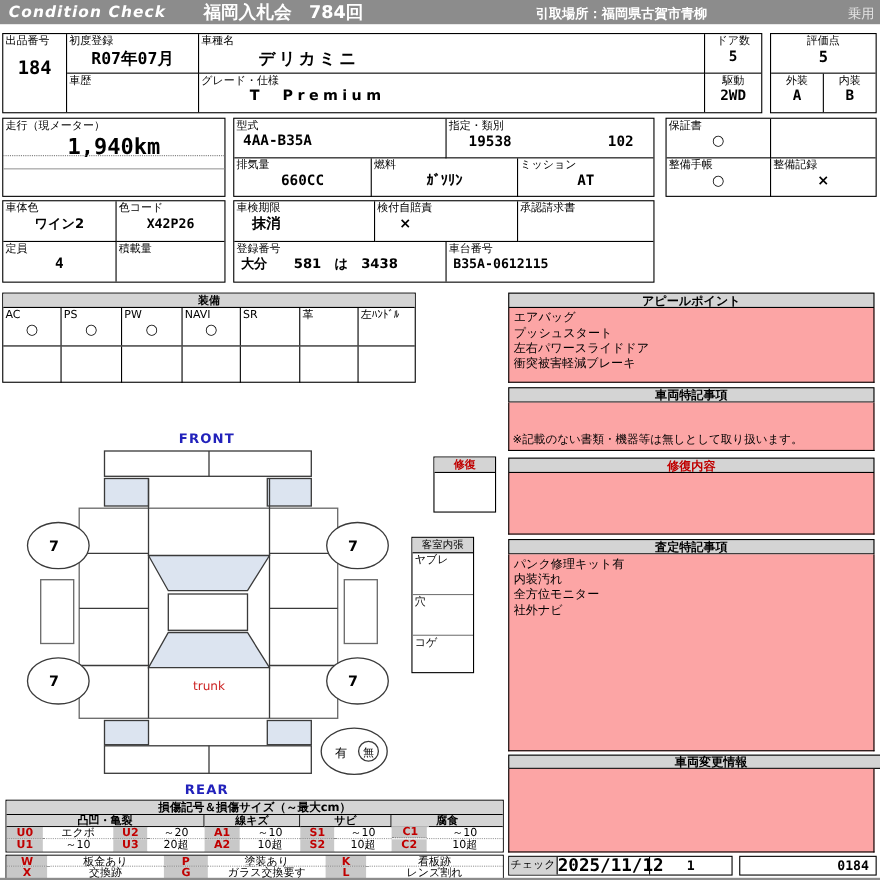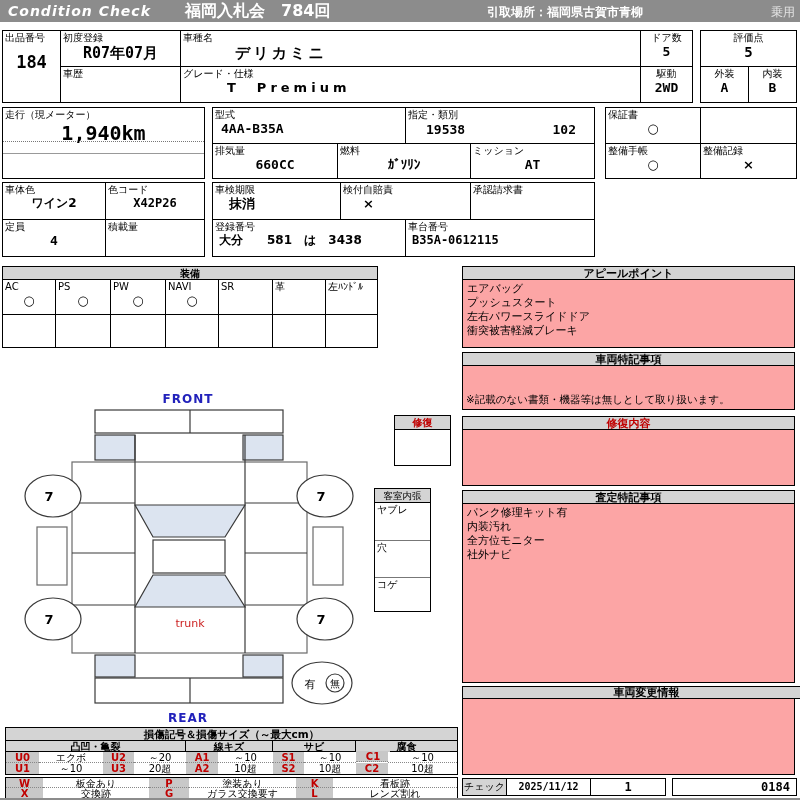--- a/index.html
+++ b/index.html
@@ -250,21 +250,21 @@
 
   <div class="hdrbar" style="left:462px;top:686px;width:369px;height:13px;line-height:12px;">
     <span>車両変更情報</span>
   </div>
   <div class="secbody" style="left:462px;top:699px;width:333px;height:76px;"></div>
 
   <div class="box" style="left:462px;top:778px;width:204px;height:18px;">
     <div class="cell br" style="left:0;top:0;width:44px;height:16px;background:#d4d4d4;font-size:10px;line-height:16px;text-align:center;">
       <span>チェック</span>
     </div>
-    <div class="cell br mono" style="left:44px;top:0;width:84px;height:16px;font-size:10px;font-weight:bold;line-height:16px;text-align:center;">
+    <div class="cell br mono" style="left:44px;top:0;width:84px;height:16px;font-size:16px;font-weight:bold;line-height:16px;text-align:center;">
       <span>2025/11/12</span>
     </div>
     <div class="cell mono" style="left:128px;top:0;width:74px;height:16px;font-size:12px;font-weight:bold;line-height:16px;text-align:center;">
       <span>1</span>
     </div>
   </div>
   <div class="box mono" style="left:672px;top:778px;width:125px;height:18px;font-size:12px;font-weight:bold;line-height:16px;text-align:right;padding-right:6px;">
     <span>0184</span>
   </div>
 

